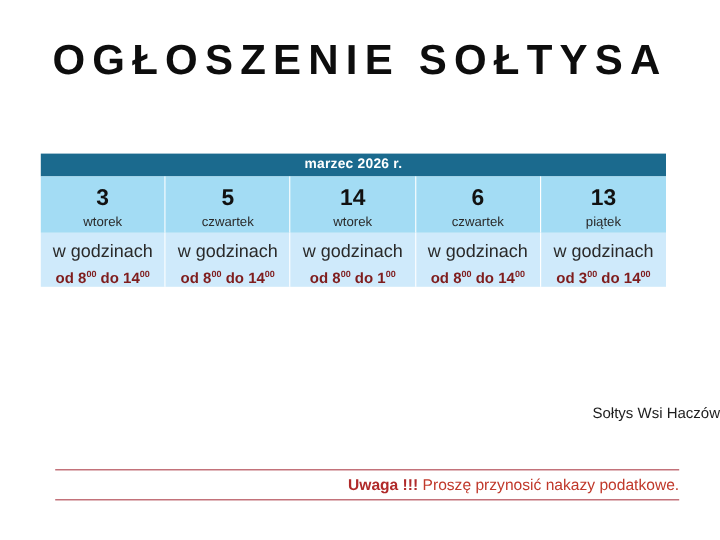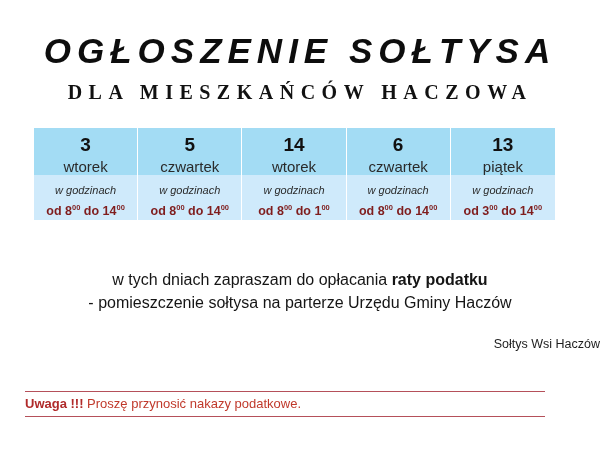--- a/index.html
+++ b/index.html
@@ -28,21 +28,20 @@
     text-align: center;
     font-family: "Liberation Sans", sans-serif;
     font-size: 35px;
     font-weight: bold;
     letter-spacing: 6px;
     color: #0d0d0d;
     margin: 0;
     padding-top: 33px;
     line-height: 1.05;
     white-space: nowrap;
-    font-style: italic;
   }
   .subtitle {
     text-align: center;
     font-family: "Liberation Serif", serif;
     font-size: 20px;
     font-weight: bold;
     letter-spacing: 6.5px;
     color: #111111;
     margin: 0;
     padding-top: 11px;
@@ -83,37 +82,36 @@
   }
   .day-cell.last { border-right: none; }
   .day-num {
     font-size: 19px;
     font-weight: bold;
     color: #111111;
     line-height: 1.0;
     padding-top: 5px;
   }
   .day-name {
-    font-size: 15px;
+    font-size: 11px;
     color: #2a2a2a;
     padding-top: 5px;
     line-height: 1.0;
   }
   .hours-cell {
     background: #cfeafb;
     height: 45px;
     border-right: 1.5px solid #ffffff;
   }
   .hours-cell.last { border-right: none; }
   .hours-label {
-    font-size: 11px;
+    font-size: 15px;
     color: #2a2a2a;
     line-height: 1.0;
     padding-top: 7px;
-    font-style: italic;
   }
   .hours-value {
     font-size: 12.5px;
     font-weight: bold;
     color: #7f1d1d;
     line-height: 1.0;
     padding-top: 9px;
     white-space: nowrap;
   }
   .hours-value sup {
@@ -153,24 +151,24 @@
     font-size: 12.5px;
     font-style: italic;
     color: #1d1d1d;
     padding-top: 13px;
     line-height: 1.0;
   }
 
   
   .notice {
     position: absolute;
-    left: 25px;
+    left: 46px;
     top: 391px;
     width: 520px;
-    text-align: left;
+    text-align: right;
   }
   .notice-rule {
     width: 100%;
     height: 1px;
     background: #b5505a;
   }
   .notice-text {
     font-size: 13px;
     color: #c0392b;
     padding: 5px 0 5px 0;
@@ -181,26 +179,28 @@
     font-weight: bold;
     color: #b02a2a;
   }
 </style>
 </head>
 <body>
 
 <div class="page">
 
   <h1 class="title">OGŁOSZENIE SOŁTYSA</h1>
-  <h2 class="subtitle">DLA MIESZKAŃCÓW HACZOWA</h2>
 
   <div class="table-wrap">
     <table class="schedule">
       <tbody>
         <tr>
+          <td class="month-head" colspan="5">marzec 2026 r.</td>
+        </tr>
+        <tr>
           <td class="day-cell">
             <div class="day-num">3</div>
             <div class="day-name">wtorek</div>
           </td>
           <td class="day-cell">
             <div class="day-num">5</div>
             <div class="day-name">czwartek</div>
           </td>
           <td class="day-cell">
             <div class="day-num">14</div>
@@ -234,24 +234,20 @@
           </td>
           <td class="hours-cell last">
             <div class="hours-label">w godzinach</div>
             <div class="hours-value"><span>od 3</span><sup>00</sup><span> do 14</span><sup>00</sup></div>
           </td>
         </tr>
       </tbody>
     </table>
   </div>
 
-  <div class="body-text">
-    <div class="line"><span>w tych dniach zapraszam do opłacania </span><b>raty podatku</b></div>
-    <div class="line">- pomieszczenie sołtysa na parterze Urzędu Gminy Haczów</div>
-  </div>
 
   <div class="signature">
     <div class="sig-role">Sołtys Wsi Haczów</div>
   </div>
 
   <div class="notice">
     <div class="notice-rule"></div>
     <div class="notice-text"><b>Uwaga !!!</b><span> Proszę przynosić nakazy podatkowe.</span></div>
     <div class="notice-rule"></div>
   </div>

